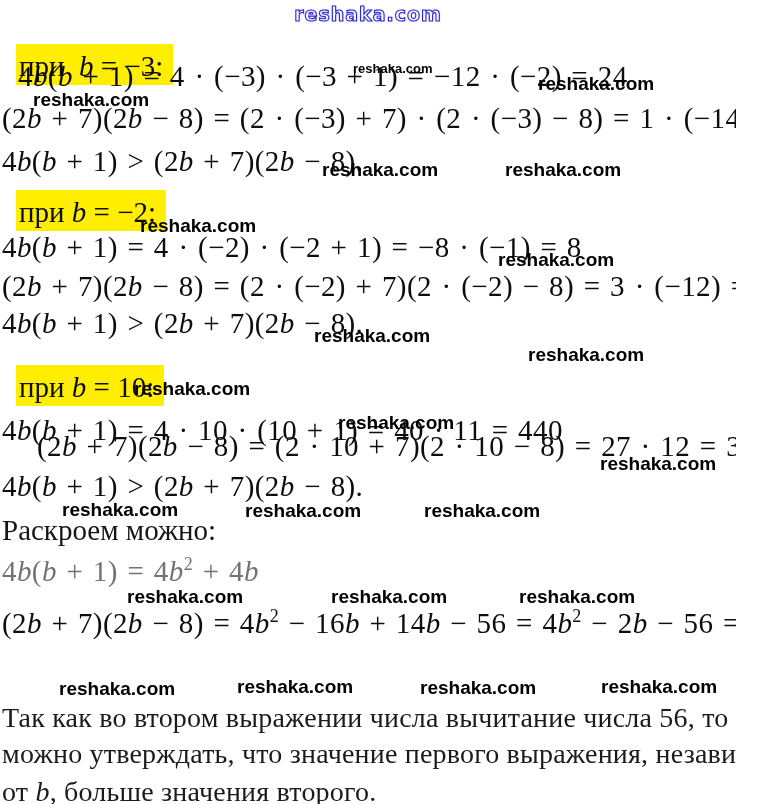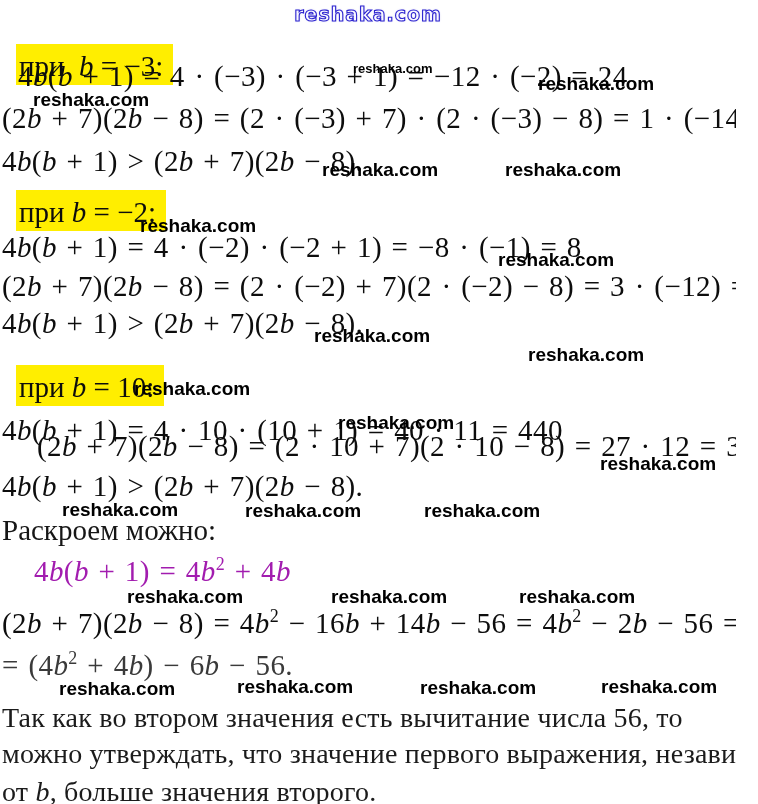--- a/index.html
+++ b/index.html
@@ -8,21 +8,21 @@
     background:var(--page-bg,#fff); overflow:hidden;
     font-family:"Liberation Serif", serif; color:#0d0d0d;
   }
   .row { position:absolute; white-space:pre; }
   .eq {
     font-size:29px; line-height:1.1; letter-spacing:0.4px; word-spacing:2px;
     color:#0d0d0d;
   }
   .eq i { font-style:italic; }
   .eq sup { font-size:0.62em; line-height:0; vertical-align:super; }
-  .faded { color:#a21caf;margin-left:32px; }
+  .faded { color:#737373; }
   .faded2 { color:#3a3a3a; }
   .hl {
     display:inline-block; background:var(--hl-color,#ffee00);
     font-size:29px; line-height:1.0; padding:8px 10px 4px 3px;
   }
   .heading { font-size:29px; color:#161616; }
   .para { font-size:28px; color:#1b1b1b; letter-spacing:0.2px; }
   .wm {
     position:absolute; font-family:"Liberation Sans", sans-serif;
     font-weight:600; font-size:19px; color:#000; white-space:pre;
@@ -86,24 +86,23 @@
   <div class="wm" style="left:62px; top:499px;">reshaka.com</div>
   <div class="wm" style="left:245px; top:500px;">reshaka.com</div>
   <div class="wm" style="left:424px; top:500px;">reshaka.com</div>
 
   <div class="row heading" style="top:514px; left:2px;">Раскроем можно:</div>
   <div class="row eq faded" style="top:556px; left:2px;">4<i>b</i>(<i>b</i> + 1) = 4<i>b</i><sup>2</sup> + 4<i>b</i></div>
   <div class="wm" style="left:127px; top:586px;">reshaka.com</div>
   <div class="wm" style="left:331px; top:586px;">reshaka.com</div>
   <div class="wm" style="left:519px; top:586px;">reshaka.com</div>
   <div class="row eq" style="top:608px; left:2px;">(2<i>b</i> + 7)(2<i>b</i> − 8) = 4<i>b</i><sup>2</sup> − 16<i>b</i> + 14<i>b</i> − 56 = 4<i>b</i><sup>2</sup> − 2<i>b</i> − 56 =</div>
-  <div class="row eq faded2" style="top:650px; left:2px;">= (4<i>b</i><sup>2</sup> + 4<i>b</i>) − 6<i>b</i> − 56.</div>
 
   <div class="wm" style="left:59px; top:678px;">reshaka.com</div>
   <div class="wm" style="left:237px; top:676px;">reshaka.com</div>
   <div class="wm" style="left:420px; top:677px;">reshaka.com</div>
   <div class="wm" style="left:601px; top:676px;">reshaka.com</div>
 
-  <div class="row para" style="top:702px; left:2px;">Так как во втором значения есть вычитание числа 56, то</div>
+  <div class="row para" style="top:702px; left:2px;">Так как во втором выражении числа вычитание числа 56, то</div>
   <div class="row para" style="top:738px; left:2px;">можно утверждать, что значение первого выражения, независимо</div>
   <div class="row para" style="top:776px; left:2px;">от <i>b</i>, больше значения второго.</div>
 
 </div>
 
 </body></html>

